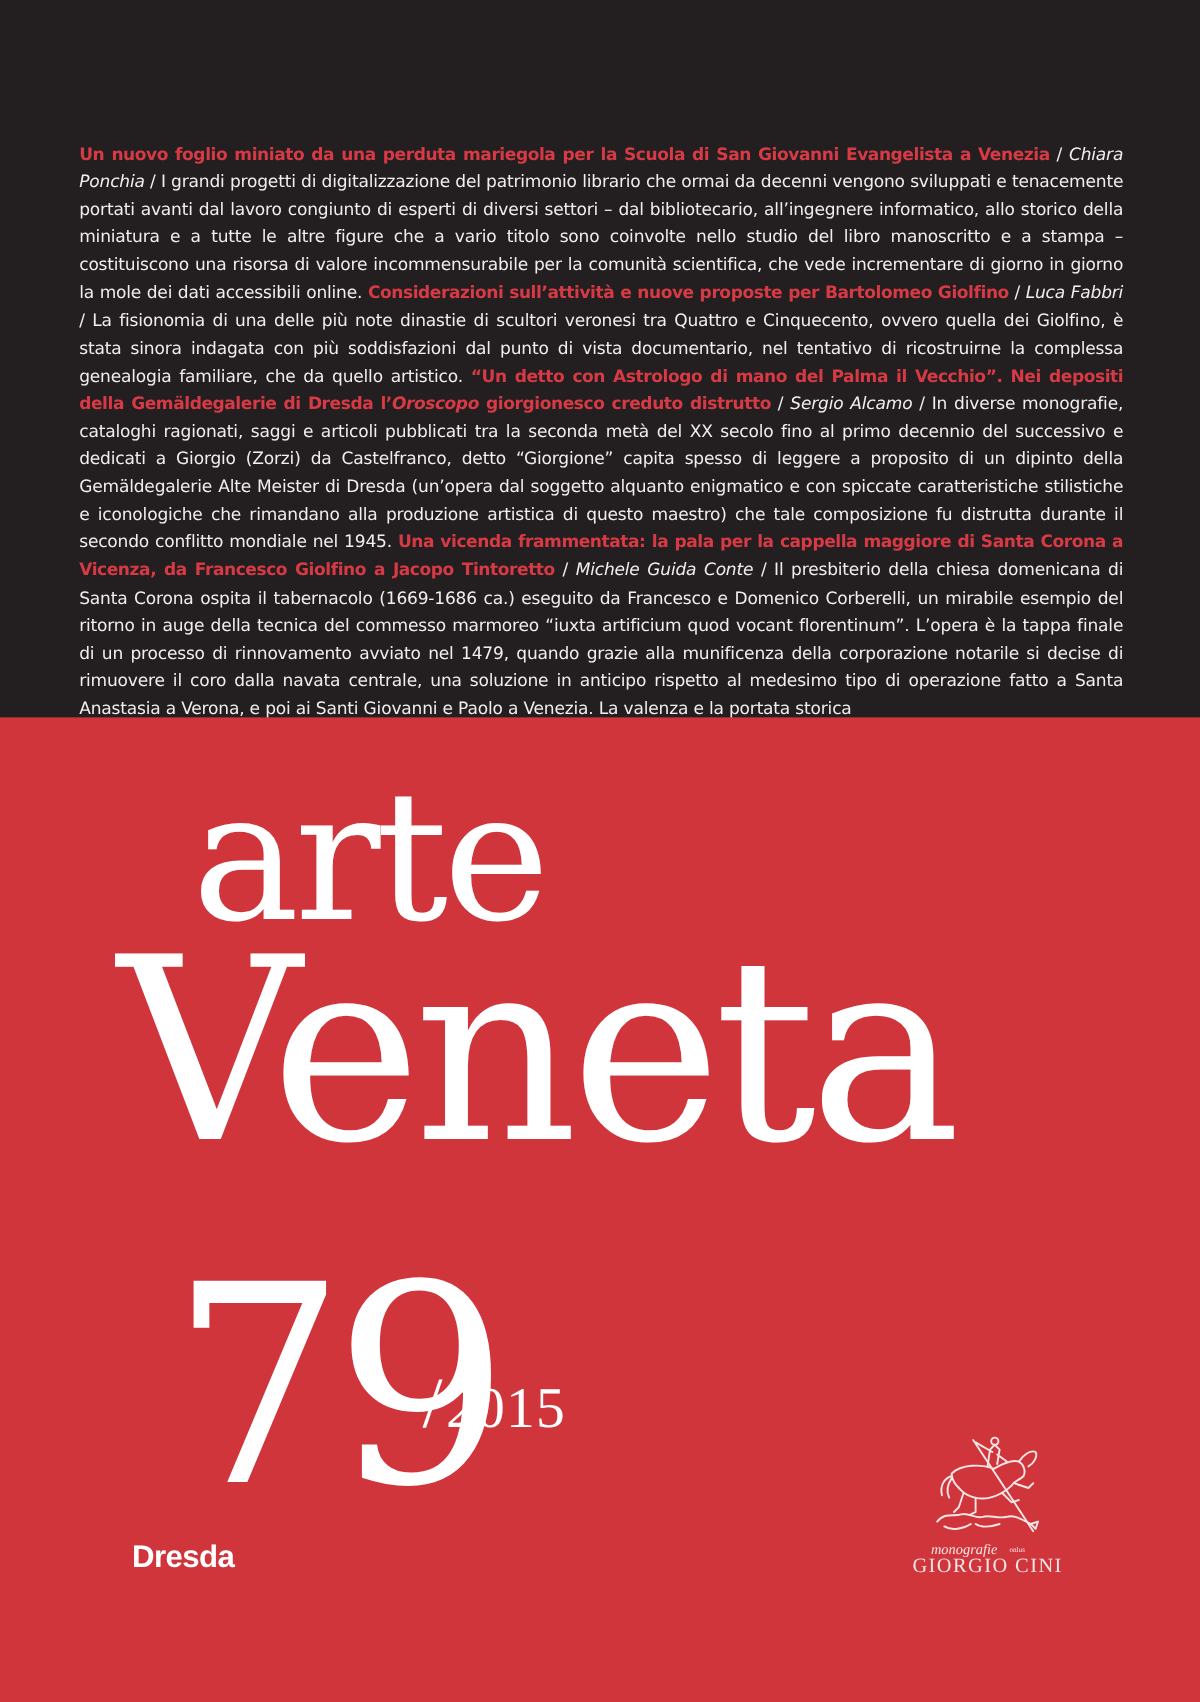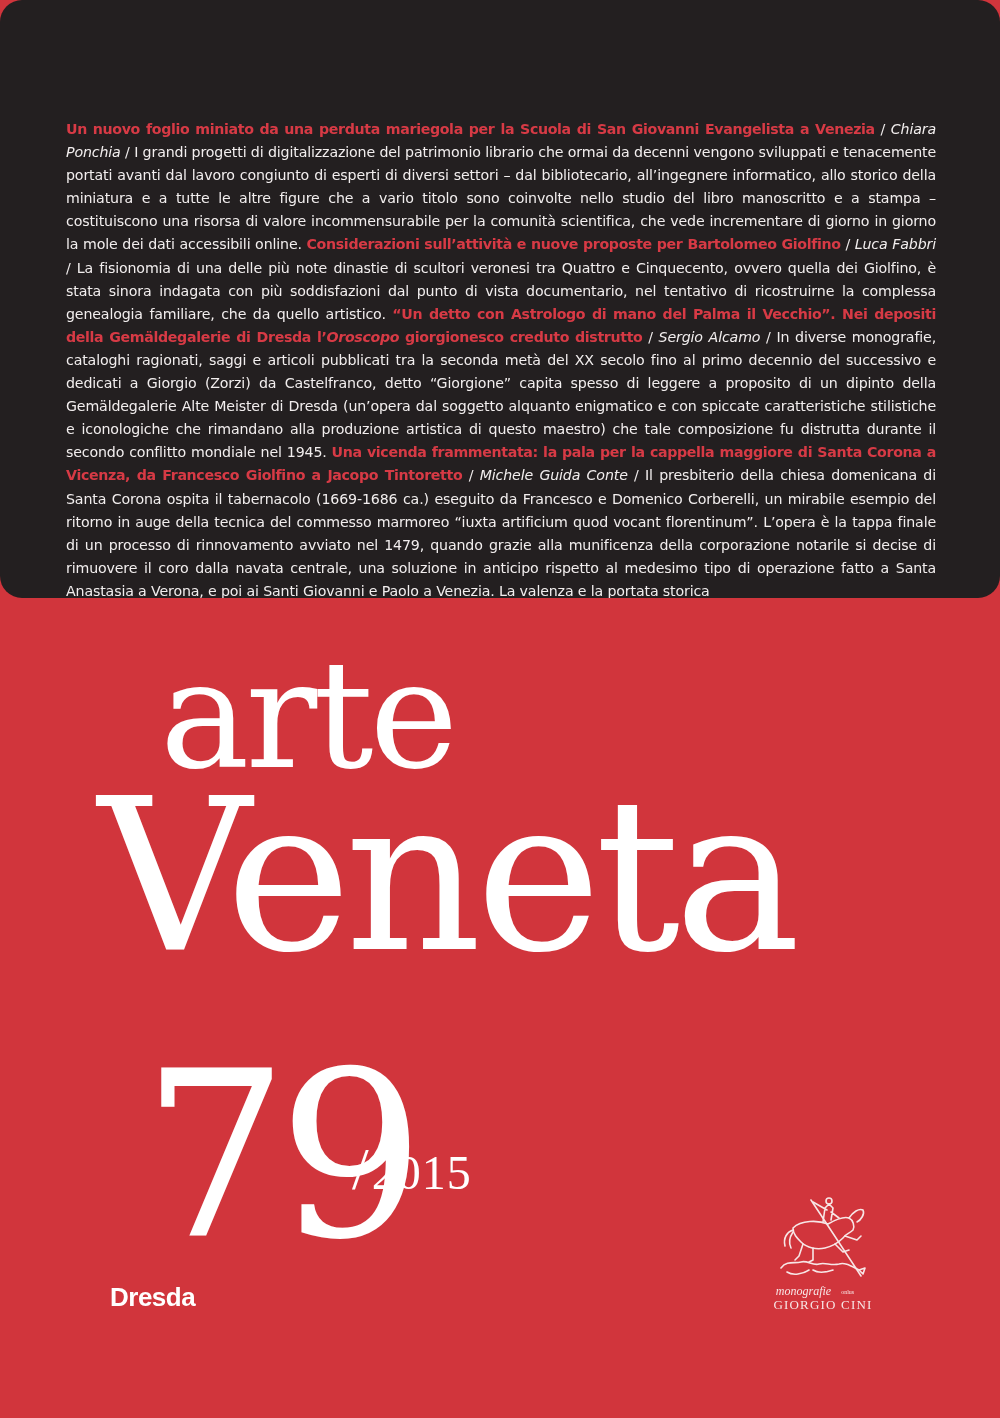--- a/index.html
+++ b/index.html
@@ -1,20 +1,19 @@
 <!DOCTYPE html>
 <html><head>
 <meta charset="utf-8">
 <style>
   html, body { margin: 0; padding: 0; }
   body { width: 1000px; height: 1418px; position: relative; overflow: hidden; background: #d1353c; }
   .top {
     position: absolute; left: 0; top: 0; width: 1000px; height: 598px;
     background: #231f20;
-    border-radius: 22px;
   }
   .abstract {
     position: absolute; left: 66px; top: 118px; width: 870px;
     font-family: "DejaVu Sans", sans-serif; font-size: 14.2px; line-height: 23.1px;
     color: #f2eeee; text-align: justify; letter-spacing: -0.15px;
   }
   .abstract .ttl { color: #d73a45; font-weight: bold; letter-spacing: -0.35px; }
   .abstract .ttl i { font-style: italic; }
   .abstract .auth { font-style: italic; }
   .bottom {
@@ -51,21 +50,21 @@
     position: absolute; left: 758px; top: 1190px; width: 130px; height: 125px;
     text-align: center; color: #f7e6e6;
   }
   .logo svg { display: block; margin: 0 auto; }
   .logo .l1 {
     font-family: "Liberation Serif", serif; font-style: italic; font-size: 12px;
     line-height: 12px; margin-top: 0px; position: relative; left: -8px;
   }
   .logo .l1 .onlus { font-size: 6px; font-style: normal; margin-left: 10px; vertical-align: middle; }
   .logo .l2 {
-    font-family: "Liberation Serif", serif; font-size: 13px; line-height: 14px; letter-spacing: 1.2px;
+    font-family: "Liberation Serif", serif; font-size: 17px; line-height: 14px; letter-spacing: 1.2px;
   }
 </style>
 </head>
 <body>
 
 <div class="top">
   <div class="abstract">
     <span class="ttl">Un nuovo foglio miniato  da una perduta mariegola  per la Scuola di San Giovanni Evangelista a Venezia</span><span> / </span><span class="auth">Chiara Ponchia</span><span> / </span><span>I grandi progetti di digitalizzazione del patrimonio librario che ormai da decenni vengono sviluppati e tenacemente portati avanti dal lavoro congiunto di esperti di diversi settori – dal bibliotecario, all’ingegnere informatico, allo storico della miniatura e a tutte le altre figure che a vario titolo sono coinvolte nello studio del libro manoscritto e a stampa – costituiscono una risorsa di valore incommensurabile per la comunità scientifica, che vede incrementare di giorno in giorno la mole dei dati accessibili online.</span>
     <span class="ttl">Considerazioni sull’attività e nuove proposte per Bartolomeo Giolfino</span><span> / </span><span class="auth">Luca Fabbri</span><span> / </span><span>La fisionomia di una delle più note dinastie di scultori veronesi tra Quattro e Cinquecento, ovvero quella dei Giolfino, è stata sinora indagata con più soddisfazioni dal punto di vista documentario, nel tentativo di ricostruirne la complessa genealogia familiare, che da quello artistico.</span>
     <span class="ttl"><span>“Un detto con Astrologo di mano  del Palma il Vecchio”. Nei depositi della Gemäldegalerie di Dresda l’</span><i>Oroscopo</i><span> giorgionesco creduto distrutto</span></span><span> / </span><span class="auth">Sergio Alcamo</span><span> / </span><span>In diverse monografie, cataloghi ragionati, saggi e articoli pubblicati tra la seconda metà del XX secolo fino al primo decennio del successivo e dedicati a Giorgio (Zorzi) da Castelfranco, detto “Giorgione” capita spesso di leggere a proposito di un dipinto della Gemäldegalerie Alte Meister di Dresda (un’opera dal soggetto alquanto enigmatico e con spiccate caratteristiche stilistiche e iconologiche che rimandano alla produzione artistica di questo maestro) che tale composizione fu distrutta durante il secondo conflitto mondiale nel 1945.</span>

